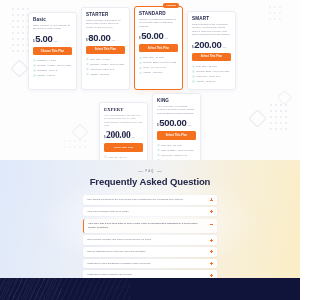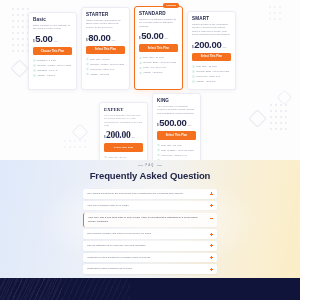--- a/index.html
+++ b/index.html
@@ -74,21 +74,21 @@
   .chk svg{width:1.6px;height:1.6px;display:block;}
 
   
   .faq{
     position:relative;width:300px;height:118px;
     background:linear-gradient(100deg,#dfe9fa 0%,#e9eef8 26%,#f2f2f1 52%,#f8efd8 76%,#fbeec6 100%);
     overflow:hidden;
   }
   .faq-glow{position:absolute;left:50%;top:18px;width:230px;height:96px;transform:translateX(-50%);
             background:radial-gradient(ellipse at 50% 45%,rgba(255,255,255,.85),rgba(255,255,255,0) 68%);}
-  .faq-inner{position:relative;z-index:2;padding-top:4px;text-align:center;}
+  .faq-inner{position:relative;z-index:2;padding-top:10px;text-align:center;}
   .eyebrow{font-size:2.6px;color:#8e90a4;letter-spacing:1.2px;font-weight:bold;text-transform:uppercase;}
   .eyebrow::before,.eyebrow::after{content:"";display:inline-block;width:5px;height:.6px;
       background:#c3c5d2;vertical-align:middle;margin:0 2.5px;}
   .faq-title{font-size:9.5px;font-weight:bold;color:#232749;margin-top:3px;letter-spacing:-.1px;}
 
   .acc{margin:8px auto 0;width:134px;}
   .acc-item{
     display:flex;align-items:flex-start;justify-content:space-between;gap:4px;
     background:#fff;border-radius:2px;padding:3px 4px;margin-bottom:2.2px;
     box-shadow:0 .6px 2px rgba(60,65,110,.06);text-align:left;

